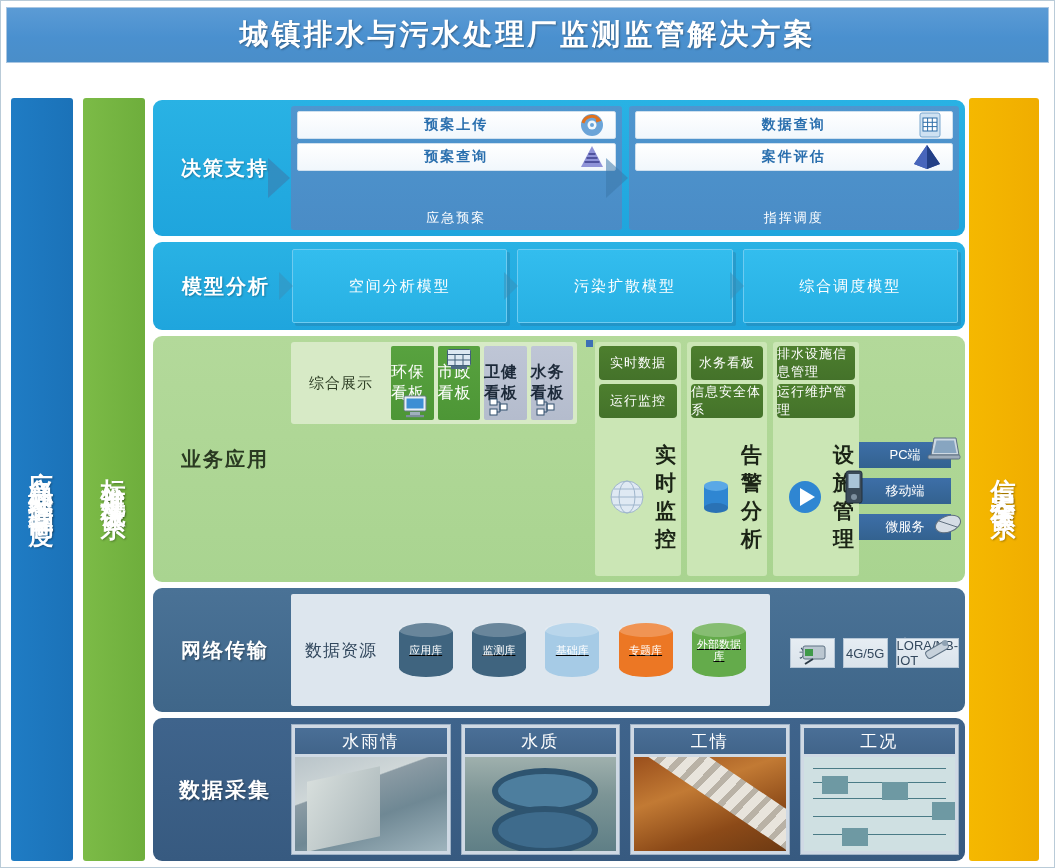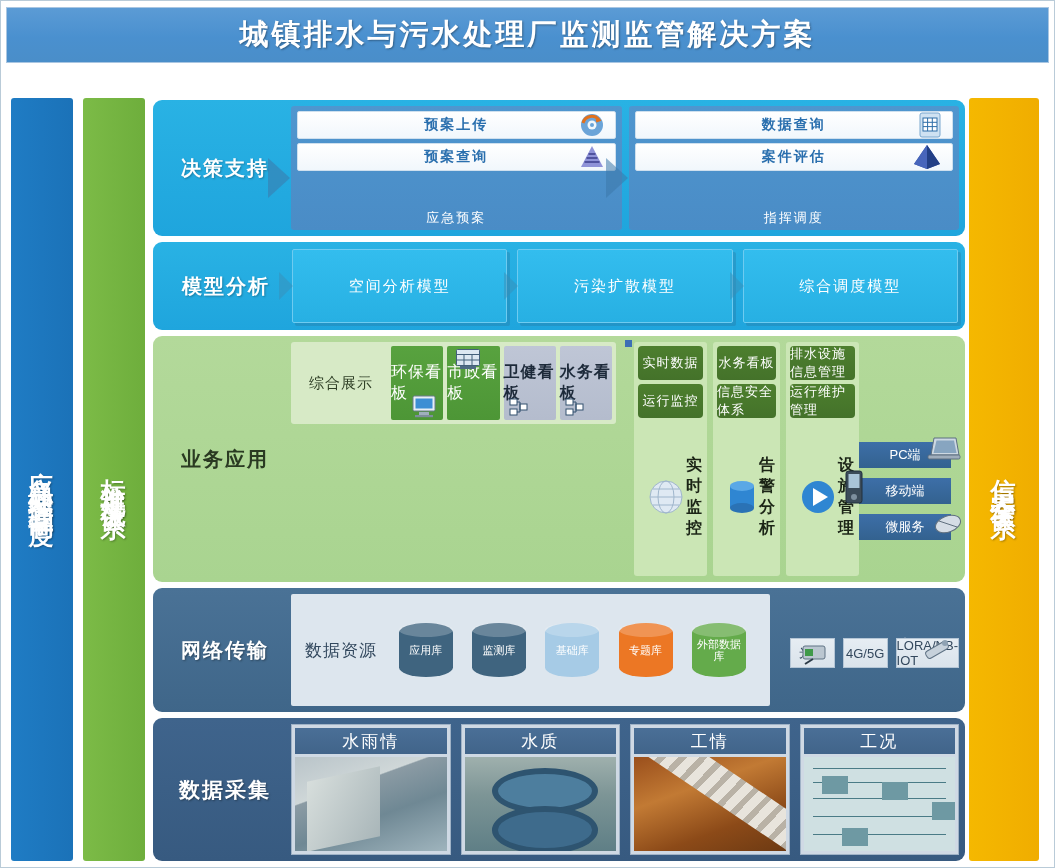--- a/index.html
+++ b/index.html
@@ -183,23 +183,23 @@
   }
   .biz-pill {
     height:34px;
     background: linear-gradient(180deg,#4d7f2e 0%,#44722a 100%);
     color:#ffffff; font-size:13px; letter-spacing:1px;
     display:flex; align-items:center; justify-content:center;
     border-radius:4px;
   }
   .biz-feature {
     flex:1;
-    display:flex; align-items:center; 
+    display:flex; align-items:center; gap:8px;
     padding-left:8px;
-    font-size:16px; font-weight:bold; color:#1b2416; letter-spacing:1px;
+    font-size:21px; font-weight:bold; color:#1b2416; letter-spacing:1px;
   }
 
   .biz-right {
     position:absolute; right:8px; top:100px; width:92px;
     display:flex; flex-direction:column; gap:10px;
   }
   .endpoint {
     height:26px;
     background: linear-gradient(180deg,#3d6fa8 0%,#33628f 100%);
     color:#ffffff; font-size:13px;
@@ -216,21 +216,21 @@
   .band-net .band-label { color:#ffffff; text-shadow:1px 1px 2px rgba(0,0,0,.35); }
   .net-body { display:flex; flex-direction:row; gap:20px; height:100%; }
   .net-data {
     flex:1;
     background:#dde6ee;
     border-radius:2px;
     display:flex; align-items:center; gap:12px;
     padding:0 14px;
   }
   .net-data-title { font-size:17px; color:#32485e; letter-spacing:1px; flex:0 0 auto;}
-  .db-wrap { flex:1; display:flex; align-items:center; justify-content:space-around; }
+  .db-wrap { flex:1; display:flex; align-items:center; justify-content:space-around;text-decoration:underline; }
   .db {
     width:54px; height:54px;
     display:flex; align-items:center; justify-content:center;
     text-align:center;
     color:#ffffff; font-size:11px; line-height:1.1;
     border-radius:50%/18%;
     position:relative;
   }
   .db::before {
     content:""; position:absolute; left:0; top:0; width:100%; height:14px;

